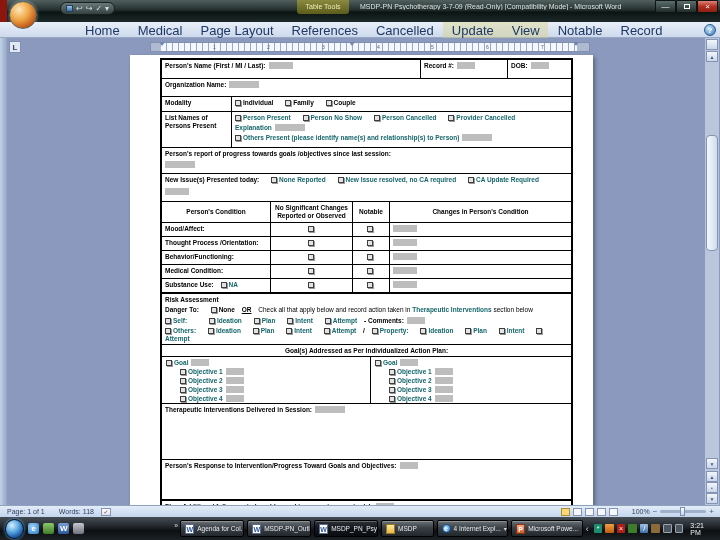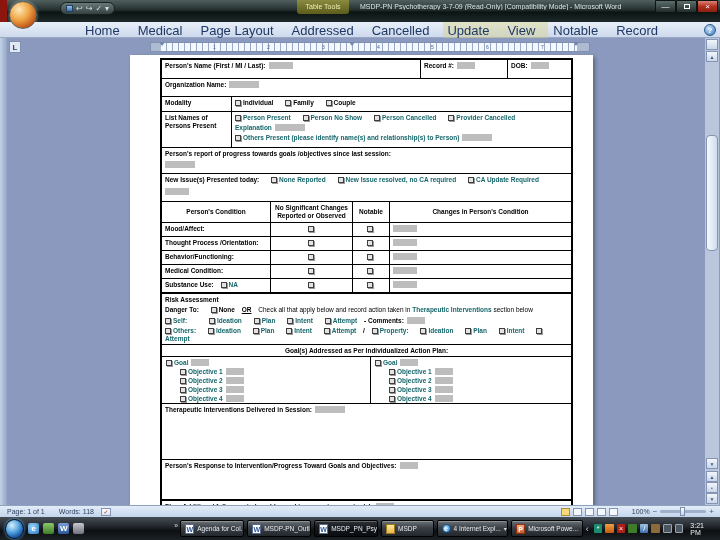--- a/index.html
+++ b/index.html
@@ -160,21 +160,21 @@
     </div>
   </div>
   <div class="office-orb"></div>
 
   <div class="tabrow">
     <div class="ctx-tint"></div>
     <div class="tabs">
       <span class="tab">Home</span>
       <span class="tab">Medical</span>
       <span class="tab">Page Layout</span>
-      <span class="tab">Addressed</span>
+      <span class="tab">References</span>
       <span class="tab">Cancelled</span>
       <span class="tab">Update</span>
       <span class="tab">View</span>
       <span class="tab">Notable</span>
       <span class="tab">Record</span>
     </div>
     <div class="help-btn">?</div>
   </div>
 
   <div class="docarea">

